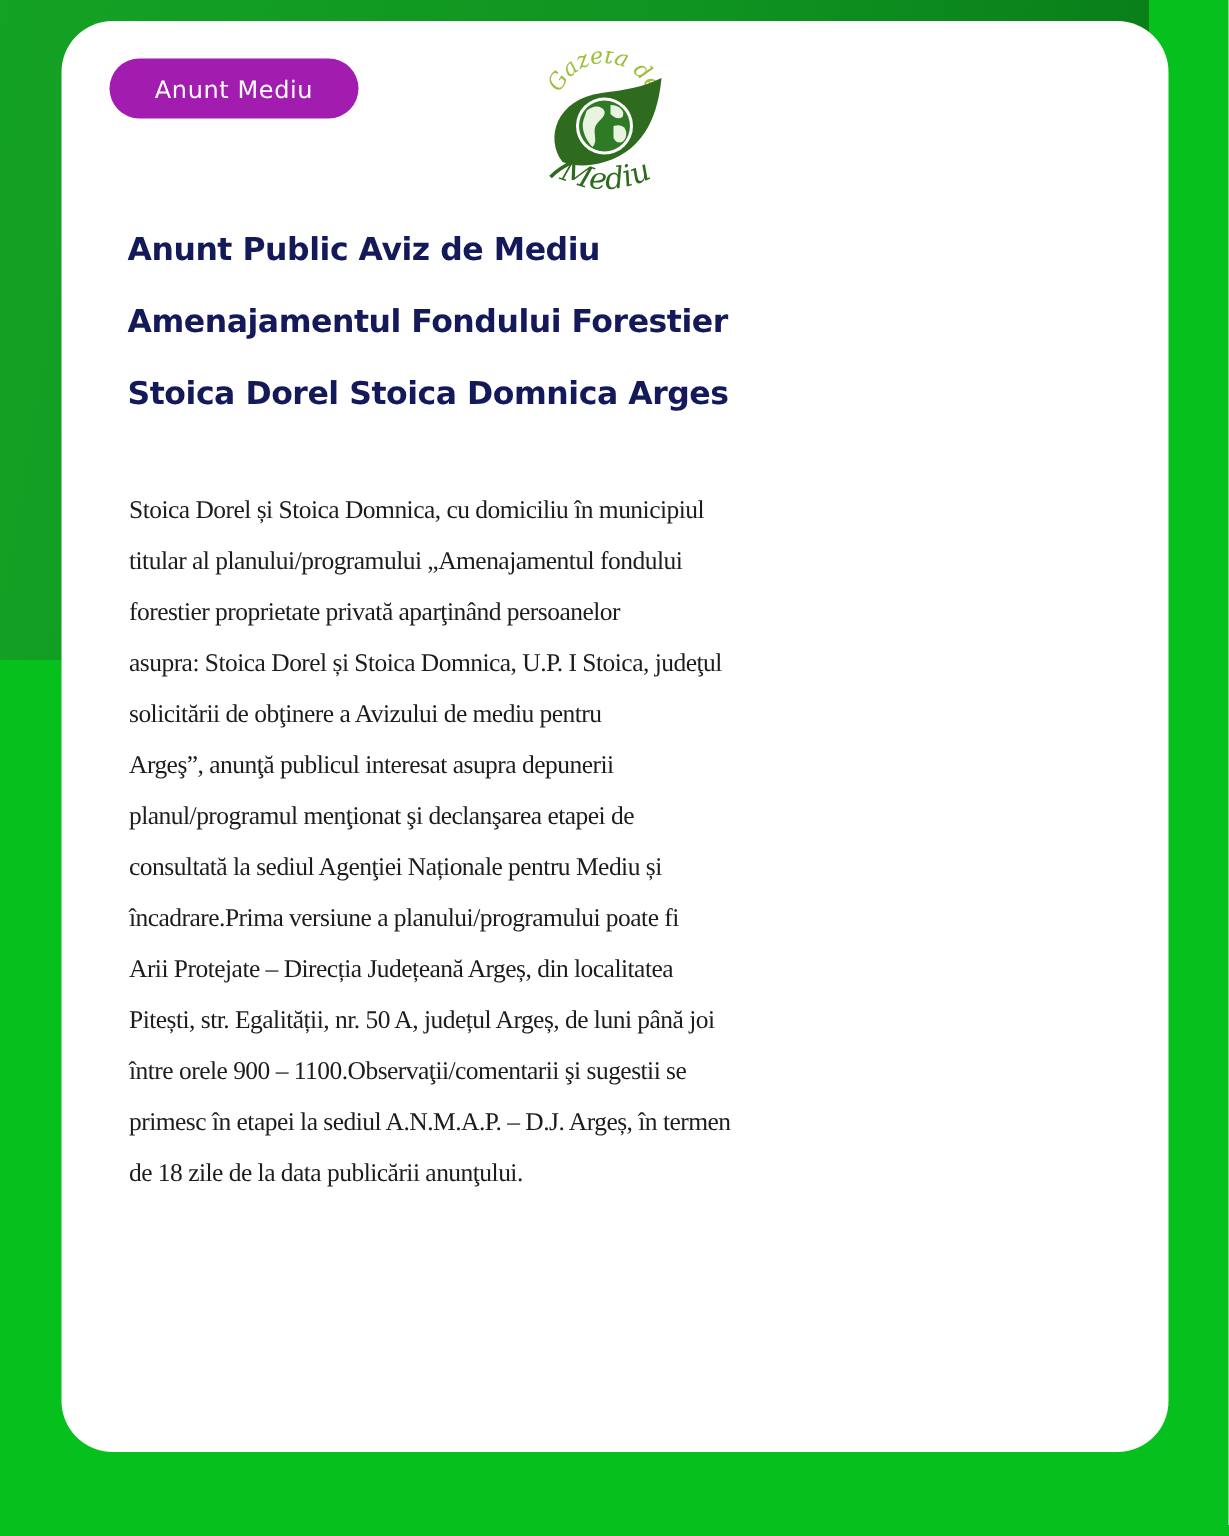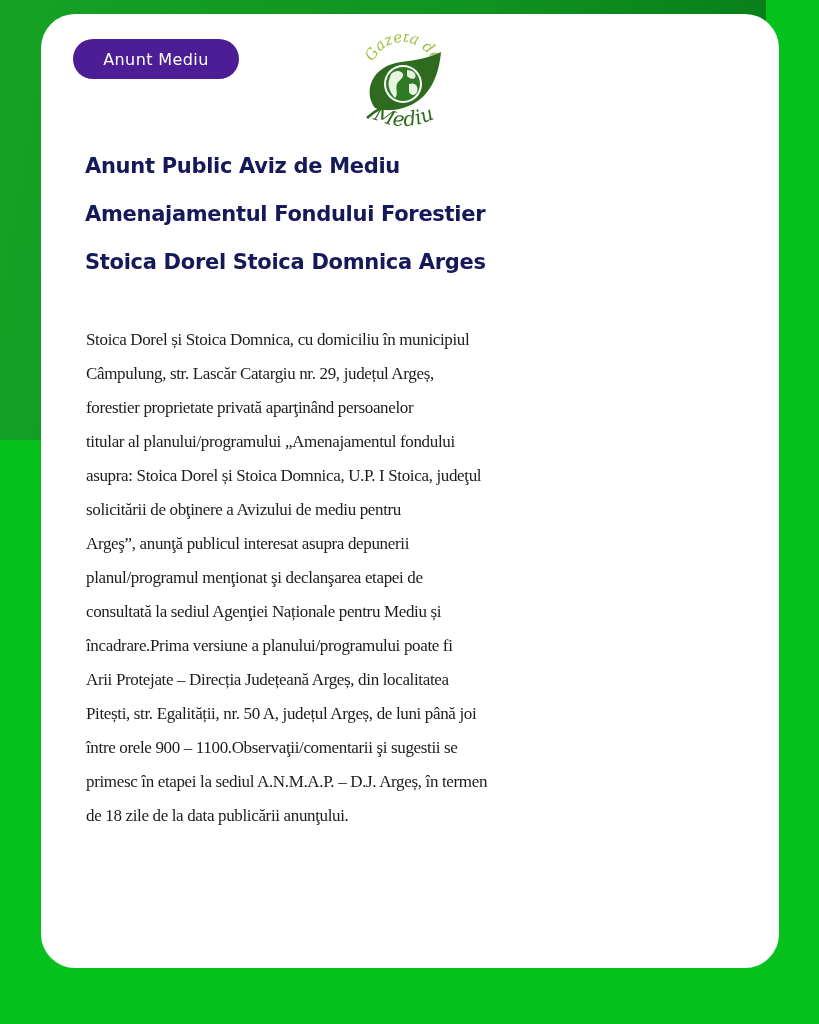--- a/index.html
+++ b/index.html
@@ -31,21 +31,21 @@
     background: #ffffff;
     border-radius: 34px;
   }
   .badge {
     position: absolute;
     left: 32px;
     top: 25px;
     width: 166px;
     height: 40px;
     border-radius: 20px;
-    background: #4c1d95;
+    background: #a21caf;
     color: #ffffff;
     font-family: "DejaVu Sans", sans-serif;
     font-size: 16px;
     letter-spacing: 0.4px;
     display: flex;
     align-items: center;
     justify-content: center;
   }
   .logo {
     position: absolute;
@@ -131,23 +131,22 @@
   </div>
 
   <h1 class="title">
     <span>Anunt Public Aviz de Mediu</span>
     <span>Amenajamentul Fondului Forestier</span>
     <span>Stoica Dorel Stoica Domnica Arges</span>
   </h1>
 
   <p class="body-text">
     <span>Stoica Dorel și Stoica Domnica, cu domiciliu în municipiul</span>
-    <span>Câmpulung, str. Lascăr Catargiu nr. 29, județul Argeș,</span>
+    <span>titular al planului/programului „Amenajamentul fondului</span>
     <span>forestier proprietate privată aparţinând persoanelor</span>
-    <span>titular al planului/programului „Amenajamentul fondului</span>
     <span>asupra: Stoica Dorel și Stoica Domnica, U.P. I Stoica, judeţul</span>
     <span>solicitării de obţinere a Avizului de mediu pentru</span>
     <span>Argeş”, anunţă publicul interesat asupra depunerii</span>
     <span>planul/programul menţionat şi declanşarea etapei de</span>
     <span>consultată la sediul Agenţiei Naționale pentru Mediu și</span>
     <span>încadrare.Prima versiune a planului/programului poate fi</span>
     <span>Arii Protejate – Direcția Județeană Argeș, din localitatea</span>
     <span>Pitești, str. Egalității, nr. 50 A, județul Argeș, de luni până joi</span>
     <span>între orele 900 – 1100.Observaţii/comentarii şi sugestii se</span>
     <span>primesc în etapei la sediul A.N.M.A.P. – D.J. Argeș, în termen</span>

